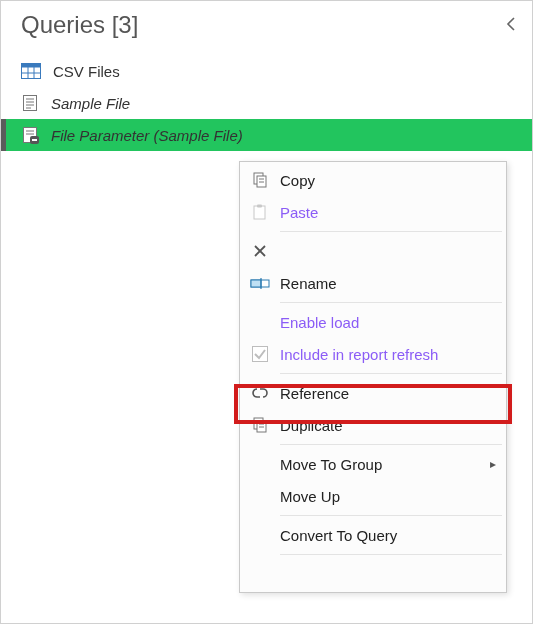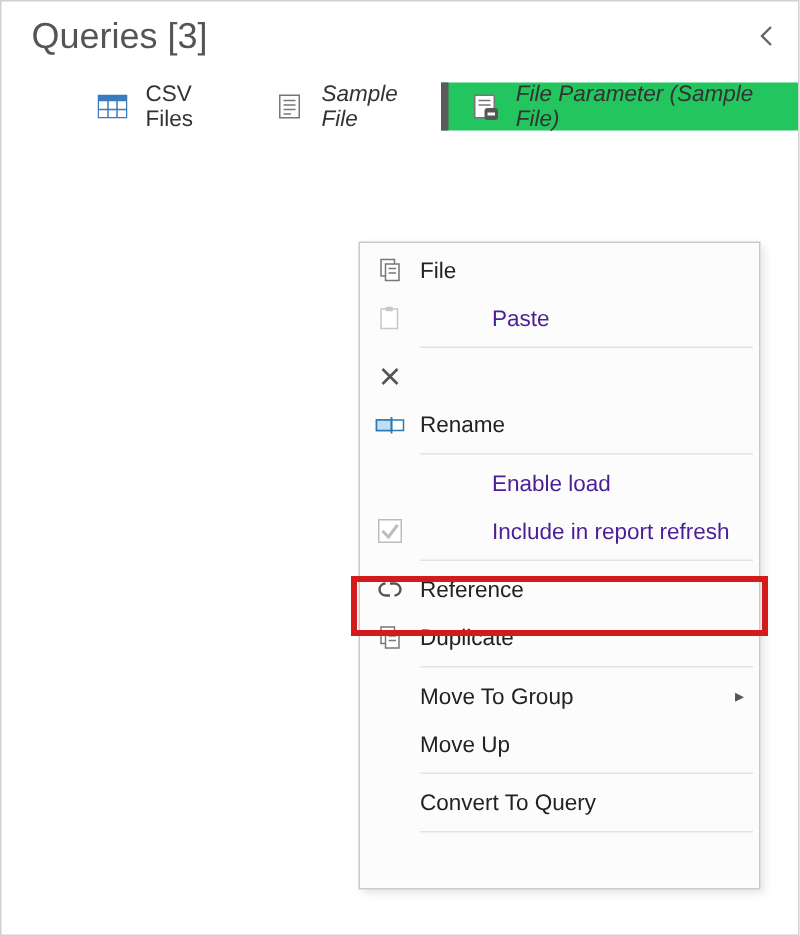--- a/index.html
+++ b/index.html
@@ -29,21 +29,21 @@
     font-size: 24px;
     color: #555;
   }
   .header .collapse {
     font-size: 18px;
     color: #666;
     cursor: pointer;
   }
   .query-list {
     display: flex;
-    margin-left: 44px;
+    flex-direction: column;
   }
   .query-item {
     display: flex;
     align-items: center;
     gap: 12px;
     padding: 6px 4px 6px 20px;
     cursor: pointer;
     height: 32px;
   }
   .query-item.selected {
@@ -81,21 +81,21 @@
     display: flex;
     align-items: center;
     justify-content: center;
     flex-shrink: 0;
   }
   .ctx-item .mlabel {
     flex: 1;
     color: #222;
     font-size: 15px;
   }
-  .ctx-item.disabled .mlabel { color: #4c1d95; margin-left: 48px; }
+  .ctx-item.disabled .mlabel { color: #8b5cf6; }
   .ctx-item.disabled { cursor: default; }
   .ctx-sep {
     height: 1px;
     background: #e3e3e3;
     margin: 3px 4px 3px 40px;
   }
   .ctx-item .chev {
     color: #555;
     font-size: 12px;
   }
@@ -160,21 +160,21 @@
 
     <div class="ctx-item">
       <span class="icon-slot">
         <svg width="18" height="18" viewBox="0 0 18 18">
           <rect x="3" y="2" width="9" height="11" fill="#fff" stroke="#777"></rect>
           <rect x="6" y="5" width="9" height="11" fill="#fff" stroke="#777"></rect>
           <line x1="8" y1="8" x2="13" y2="8" stroke="#777"></line>
           <line x1="8" y1="11" x2="13" y2="11" stroke="#777"></line>
         </svg>
       </span>
-      <span class="mlabel">File</span>
+      <span class="mlabel">Copy</span>
     </div>
 
     <div class="ctx-item disabled">
       <span class="icon-slot">
         <svg width="18" height="18" viewBox="0 0 18 18">
           <rect x="3" y="3" width="11" height="13" fill="#fff" stroke="#c8c8c8"></rect>
           <rect x="6" y="1.5" width="5" height="3" rx="1" fill="#c8c8c8"></rect>
         </svg>
       </span>
       <span class="mlabel">Paste</span>

